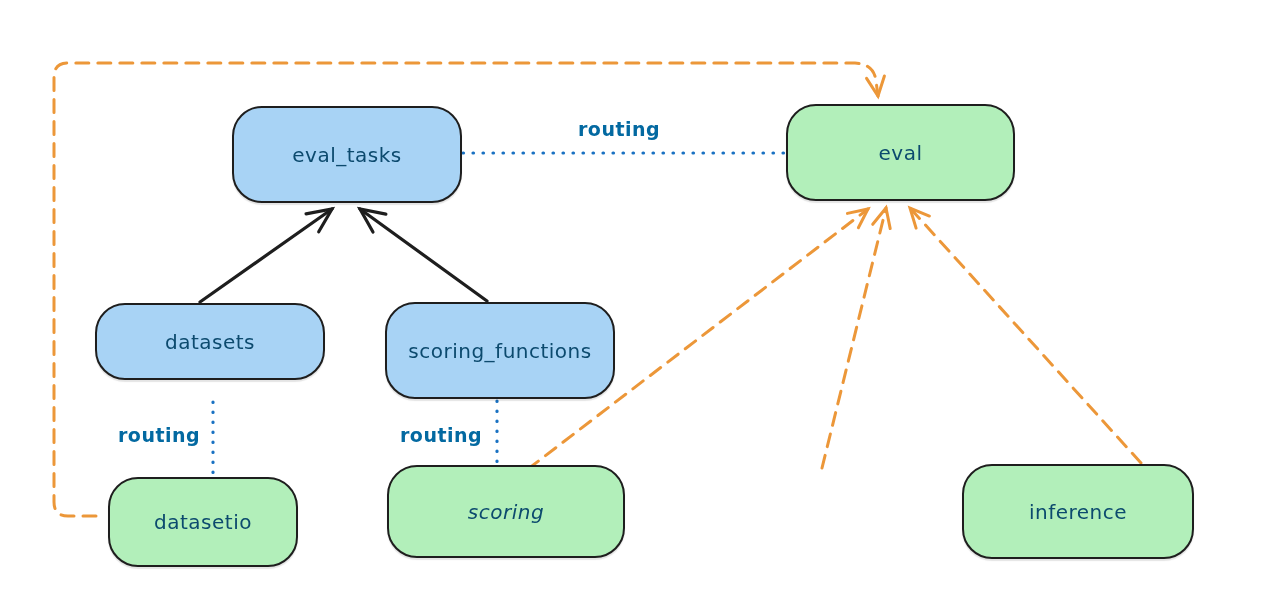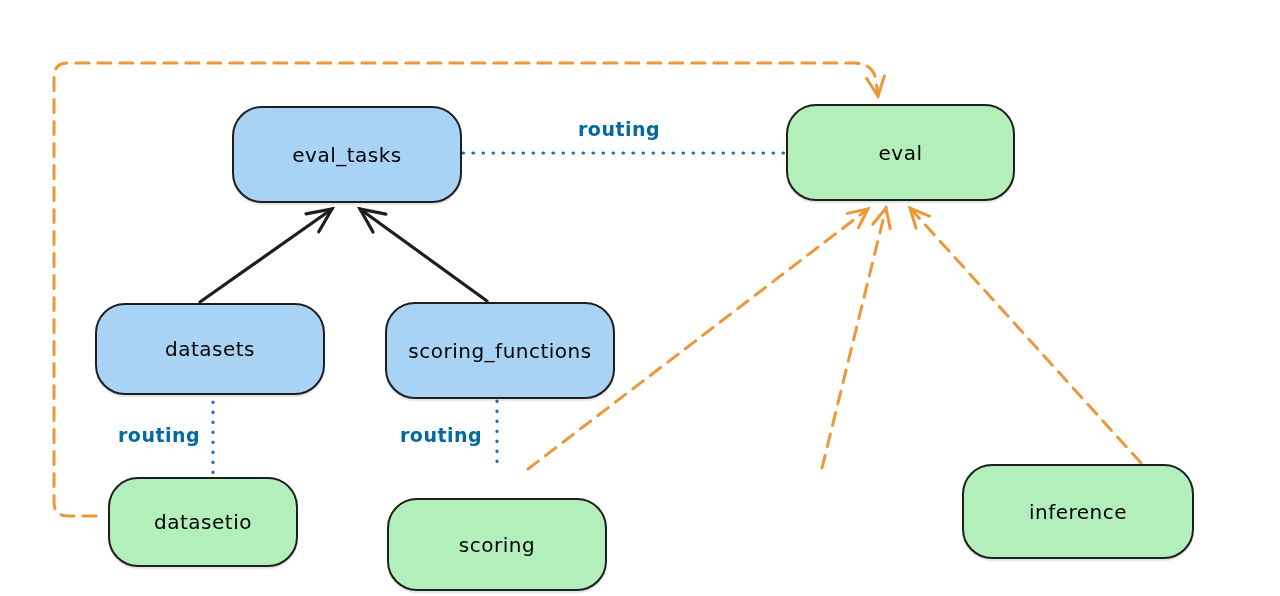--- a/index.html
+++ b/index.html
@@ -19,21 +19,21 @@
   .node {
     position: absolute;
     display: flex;
     align-items: center;
     justify-content: center;
     border: 2.8px solid #1e1e1e;
     border-radius: 30px;
     box-sizing: border-box;
     font-size: 20px;
     letter-spacing: 0.5px;
-    color: #000000;
+    color: #0c4a6e;
     box-shadow: 0 2px 1px rgba(30,30,30,0.12);
   }
   .node.blue  { background: #a8d3f5; }
   .node.green { background: #b2efba; }
   .edge-label {
     position: absolute;
     color: #0369a1;
     font-weight: bold;
     font-size: 19px;
     letter-spacing: 0.5px;
@@ -89,33 +89,33 @@
   </svg>
 
   <div class="node blue" style="left:232px; top:106px; width:230px; height:97px;">
     <span>eval_tasks</span>
   </div>
 
   <div class="node green" style="left:786px; top:104px; width:229px; height:97px;">
     <span>eval</span>
   </div>
 
-  <div class="node blue" style="left:95px; top:303px; width:230px; height:92px;">
+  <div class="node blue" style="left:95px; top:303px; width:230px; height:77px;">
     <span>datasets</span>
   </div>
 
   <div class="node blue" style="left:385px; top:302px; width:230px; height:97px;">
     <span>scoring_functions</span>
   </div>
 
   <div class="node green" style="left:108px; top:477px; width:190px; height:90px;">
     <span>datasetio</span>
   </div>
 
-  <div class="node green" style="left:387px; top:498px; width:220px; height:93px;">
+  <div class="node green" style="left:387px; top:465px; width:238px; height:93px;font-style:italic;">
     <span>scoring</span>
   </div>
 
 
   <div class="node green" style="left:962px; top:464px; width:232px; height:95px;">
     <span>inference</span>
   </div>
 
   <div class="edge-label" style="left:578px; top:118px;">routing</div>
 

